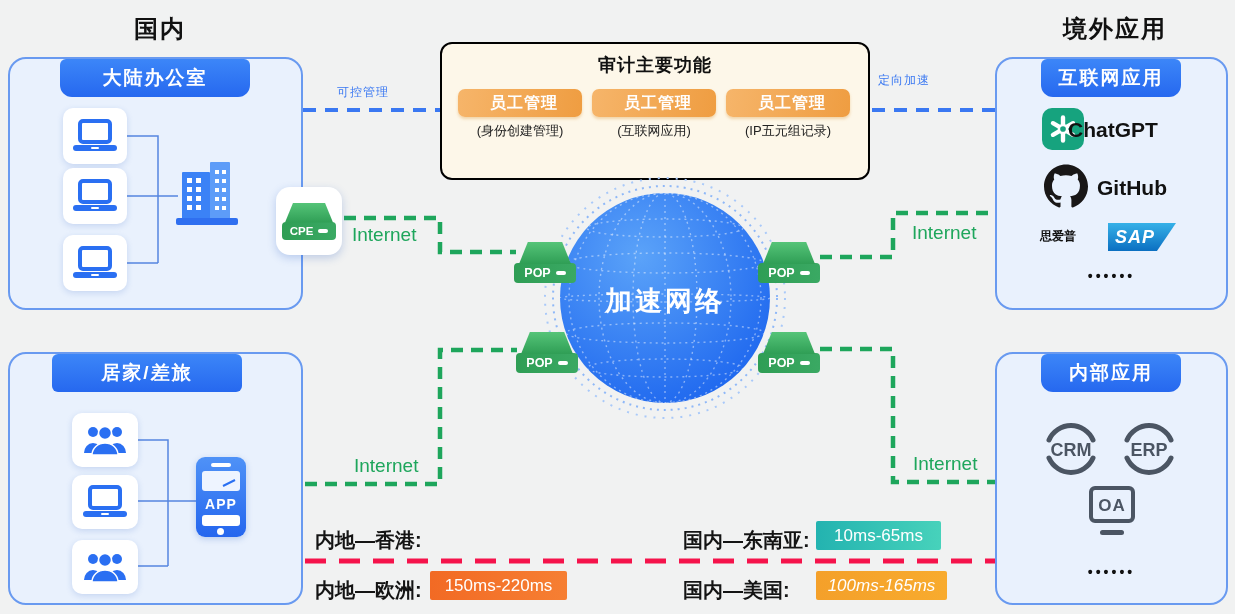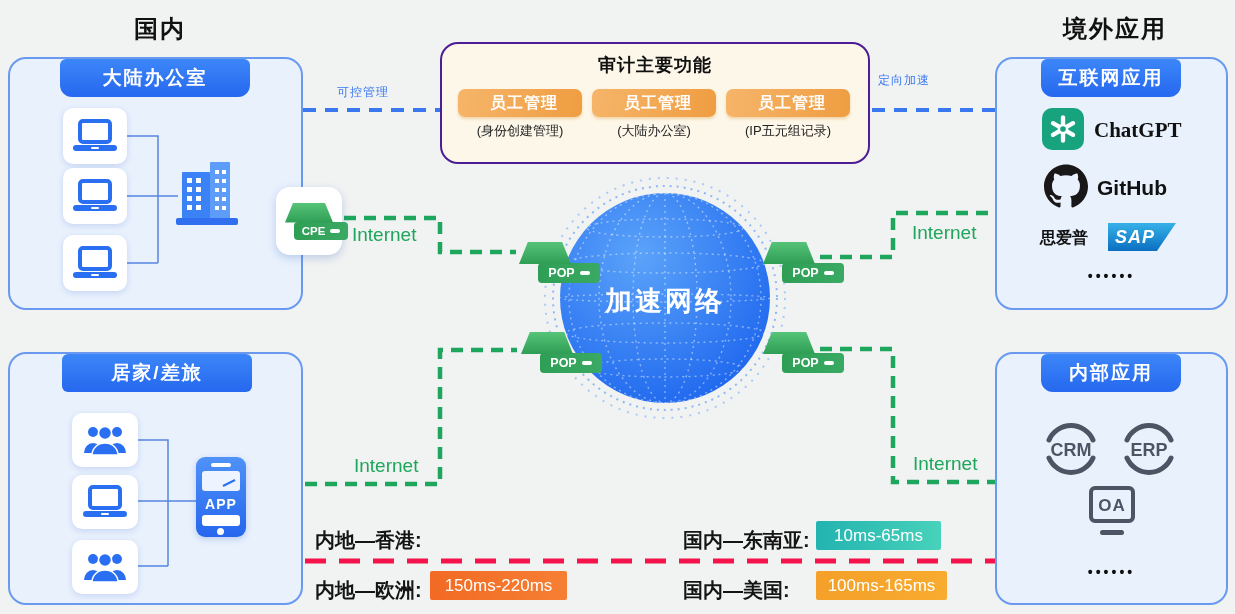--- a/index.html
+++ b/index.html
@@ -16,22 +16,22 @@
           background:linear-gradient(180deg,#3c86f8,#2668ef);
           color:#fff; font-size:19px; font-weight:bold; letter-spacing:2px;
           display:flex; align-items:center; justify-content:center; }
 
   
   .card { position:absolute; background:#fff; border-radius:10px;
           box-shadow:0 2px 6px rgba(40,90,190,.18);
           display:flex; align-items:center; justify-content:center; }
 
   
-  .audit { position:absolute; left:440px; top:42px; width:430px; height:122px;
-           background:#fdf7e9; border:2px solid #4c1d95; border-radius:18px; }
+  .audit { position:absolute; left:440px; top:42px; width:430px; height:138px;
+           background:#fdf7e9; border:2px solid #000000; border-radius:12px; }
   .audit-title { position:absolute; left:0; top:9px; width:100%; text-align:center;
                  font-size:18px; font-weight:bold; color:#111; letter-spacing:1px; }
   .audit-btn { position:absolute; top:47px; width:124px; height:28px; border-radius:7px;
                background:linear-gradient(100deg,#f6b56a,#ef9d41);
                color:#fff; font-size:16px; font-weight:bold; letter-spacing:1px;
                display:flex; align-items:center; justify-content:center;
                box-shadow:0 2px 3px rgba(220,150,50,.35);padding-left:8px; }
   .audit-cap { position:absolute; top:80px; width:134px; text-align:center;
                font-size:13px; color:#222; }
 
@@ -40,40 +40,40 @@
                  color:#fff; font-size:27px; font-weight:bold; letter-spacing:3px; z-index:4; }
 
   
   .node { position:absolute; width:62px; z-index:5; }
   .node-top { width:52px; height:22px; margin:0 auto;
               background:linear-gradient(180deg,#55c478,#2f9e55);
               clip-path:polygon(17% 0,83% 0,100% 100%,0 100%); }
   .node-band { width:62px; height:20px; margin-top:-1px; border-radius:4px;
                background:linear-gradient(90deg,#2f9e55,#3aa963);
                color:#fff; font-size:12.5px; font-weight:bold;
-               display:flex; align-items:center; justify-content:center; gap:5px;margin-left:24px; }
+               display:flex; align-items:center; justify-content:center; gap:5px; }
   .node-dash { width:10px; height:4px; border-radius:2px; background:#fff; display:inline-block; }
   .cpe-card { position:absolute; left:276px; top:187px; width:66px; height:68px;
               background:#fff; border-radius:14px; box-shadow:0 3px 8px rgba(40,90,190,.25);
               display:flex; flex-direction:column; align-items:center; justify-content:center; z-index:6; }
   .cpe-card .node-top { width:48px; height:20px; }
   .cpe-card .node-band { width:54px; height:18px; font-size:11.5px; }
 
   
   .line-label-blue { position:absolute; color:#3a78f2; font-size:12px; font-weight:500; letter-spacing:1px; z-index:4; }
   .line-label-green { position:absolute; color:#1ea65c; font-size:19px; z-index:4; }
 
   
   .lat-route { position:absolute; font-size:20px; font-weight:600; color:#141414; z-index:4; }
   .lat-badge { position:absolute; height:29px; border-radius:2px; color:#fff; font-size:17px;
                display:flex; align-items:center; justify-content:center; z-index:4; }
   .badge0 { background:linear-gradient(90deg,#2fae58,#74d186); }
   .badge1 { background:linear-gradient(90deg,#23b3b0,#47d2bb); }
   .badge2 { background:linear-gradient(90deg,#f26a24,#f67f33); }
-  .badge3 { background:linear-gradient(90deg,#f4a02a,#f8ab2e); }
+  .badge3 { background:linear-gradient(90deg,#f4a02a,#f8ab2e);font-style:italic; }
 
   
   .app-text { font-weight:bold; color:#111; font-size:21px; }
   .dots { position:absolute; width:233px; text-align:center; font-size:14px; font-weight:bold;
           color:#111; letter-spacing:3px; }
   .sap-logo { position:absolute; width:68px; height:28px;
               background:linear-gradient(180deg,#36b1e8,#0b6fc1);
               clip-path:polygon(0 0,100% 0,72% 100%,0 100%);
               color:#fff; font-style:italic; font-weight:bold; font-size:18px;
               display:flex; align-items:center; padding-left:7px; letter-spacing:1px; }
@@ -154,21 +154,21 @@
 
   <div class="cpe-card">
     <div class="node-top"></div>
     <div class="node-band">
         <span>CPE</span>
         <span class="node-dash"></span>
       </div>
   </div>
 
   <div class="zone-box" style="left:8px;top:352px;width:295px;height:253px;z-index:2;"></div>
-  <div class="pill" style="left:62px;top:354px;width:190px;z-index:4;border-radius:6px;">居家/差旅</div>
+  <div class="pill" style="left:52px;top:354px;width:190px;z-index:4;border-radius:6px;">居家/差旅</div>
 
   <div class="card" style="left:72px;top:413px;width:66px;height:54px;z-index:4;">
     <svg class="svg-block" width="46" height="34" viewBox="0 0 46 34" fill="#2a6ff2">
       <circle cx="11" cy="9" r="5"></circle>
         <path d="M2,30 a9,10 0 0 1 18,0 z"></path>
       <circle cx="35" cy="9" r="5"></circle>
         <path d="M26,30 a9,10 0 0 1 18,0 z"></path>
       <circle cx="23" cy="10" r="6.5" stroke="#fff" stroke-width="1.5"></circle>
         <path d="M10,32 a13,12 0 0 1 26,0 z" stroke="#fff" stroke-width="1.5"></path>
     </svg>
@@ -202,21 +202,21 @@
     <div class="abs" style="left:21px;top:71px;width:7px;height:7px;border-radius:50%;background:#fff;"></div>
   </div>
 
   <div class="audit" style="z-index:2;">
     <div class="audit-title">审计主要功能</div>
   </div>
   <div class="audit-btn abs" style="left:458px;top:89px;z-index:3;">员工管理</div>
   <div class="audit-btn abs" style="left:592px;top:89px;z-index:3;">员工管理</div>
   <div class="audit-btn abs" style="left:726px;top:89px;z-index:3;">员工管理</div>
   <div class="audit-cap abs" style="left:453px;top:122px;z-index:3;">(身份创建管理)</div>
-  <div class="audit-cap abs" style="left:587px;top:122px;z-index:3;">(大陆办公室)</div>
+  <div class="audit-cap abs" style="left:587px;top:122px;z-index:3;">(互联网应用)</div>
   <div class="audit-cap abs" style="left:721px;top:122px;z-index:3;text-align:center;">(IP五元组记录)</div>
 
   <svg class="abs svg-block" width="250" height="250" style="left:540px;top:173px;z-index:2;" viewBox="0 0 250 250">
     <defs>
       <radialGradient id="globeGrad" cx="38%" cy="30%" r="80%">
         <stop offset="0%" stop-color="#5ba3f9"></stop>
           <stop offset="100%" stop-color="#1b64ee"></stop>
       </radialGradient>
       <clipPath id="globeClip">
           <circle cx="125" cy="125" r="105"></circle>
@@ -284,28 +284,28 @@
         <rect x="-2.7" y="-17" width="5.4" height="14" rx="2.7"></rect>
         <rect x="-2.7" y="-17" width="5.4" height="14" rx="2.7" transform="rotate(60)"></rect>
         <rect x="-2.7" y="-17" width="5.4" height="14" rx="2.7" transform="rotate(120)"></rect>
         <rect x="-2.7" y="-17" width="5.4" height="14" rx="2.7" transform="rotate(180)"></rect>
         <rect x="-2.7" y="-17" width="5.4" height="14" rx="2.7" transform="rotate(240)"></rect>
         <rect x="-2.7" y="-17" width="5.4" height="14" rx="2.7" transform="rotate(300)"></rect>
         <circle cx="0" cy="0" r="5" fill="#16a37e" stroke="#fff" stroke-width="3"></circle>
       </g>
     </svg>
   </div>
-  <div class="abs app-text" style="left:1094px;top:118px;z-index:4;font-family:Liberation Serif, serif;">ChatGPT</div>
+  <div class="abs app-text" style="left:1068px;top:118px;z-index:4;">ChatGPT</div>
 
   <svg class="abs svg-block" width="44" height="44" style="left:1044px;top:164px;z-index:4;" viewBox="0 0 24 24">
     <path fill="#191717" d="M12 .297c-6.63 0-12 5.373-12 12 0 5.303 3.438 9.8 8.205 11.385.6.113.82-.258.82-.577 0-.285-.01-1.04-.015-2.04-3.338.724-4.042-1.61-4.042-1.61C4.422 18.07 3.633 17.7 3.633 17.7c-1.087-.744.084-.729.084-.729 1.205.084 1.838 1.236 1.838 1.236 1.07 1.835 2.809 1.305 3.495.998.108-.776.417-1.305.76-1.605-2.665-.3-5.466-1.332-5.466-5.93 0-1.31.465-2.38 1.235-3.22-.135-.303-.54-1.523.105-3.176 0 0 1.005-.322 3.3 1.23.96-.267 1.98-.399 3-.405 1.02.006 2.04.138 3 .405 2.28-1.552 3.285-1.23 3.285-1.23.645 1.653.24 2.873.12 3.176.765.84 1.23 1.91 1.23 3.22 0 4.61-2.805 5.625-5.475 5.92.42.36.81 1.096.81 2.22 0 1.606-.015 2.896-.015 3.286 0 .315.21.69.825.57C20.565 22.092 24 17.592 24 12.297c0-6.627-5.373-12-12-12"></path>
   </svg>
   <div class="abs app-text" style="left:1097px;top:176px;z-index:4;">GitHub</div>
 
-  <div class="abs" style="left:1040px;top:228px;font-size:16px;font-weight:bold;color:#111;z-index:4;">思爱普</div>
+  <div class="abs" style="left:1040px;top:228px;font-size:12px;font-weight:bold;color:#111;z-index:4;">思爱普</div>
   <div class="sap-logo" style="left:1108px;top:223px;z-index:4;">SAP</div>
   <div class="dots" style="left:995px;top:268px;z-index:4;">••••••</div>
 
   <div class="zone-box" style="left:995px;top:352px;width:233px;height:253px;z-index:2;"></div>
   <div class="pill" style="left:1041px;top:354px;width:140px;z-index:4;">内部应用</div>
 
   <svg class="abs svg-block" width="62" height="62" style="left:1040px;top:418px;z-index:4;" viewBox="0 0 62 62">
     <path d="M9,22 A24 24 0 0 1 53,22" stroke="#4b5563" stroke-width="5" fill="none" stroke-linecap="round"></path>
     <path d="M9,40 A24 24 0 0 0 53,40" stroke="#4b5563" stroke-width="5" fill="none" stroke-linecap="round"></path>
     <text x="31" y="38" text-anchor="middle" font-size="18" font-weight="bold" fill="#4b5563" font-family="Liberation Sans, sans-serif">CRM</text>

